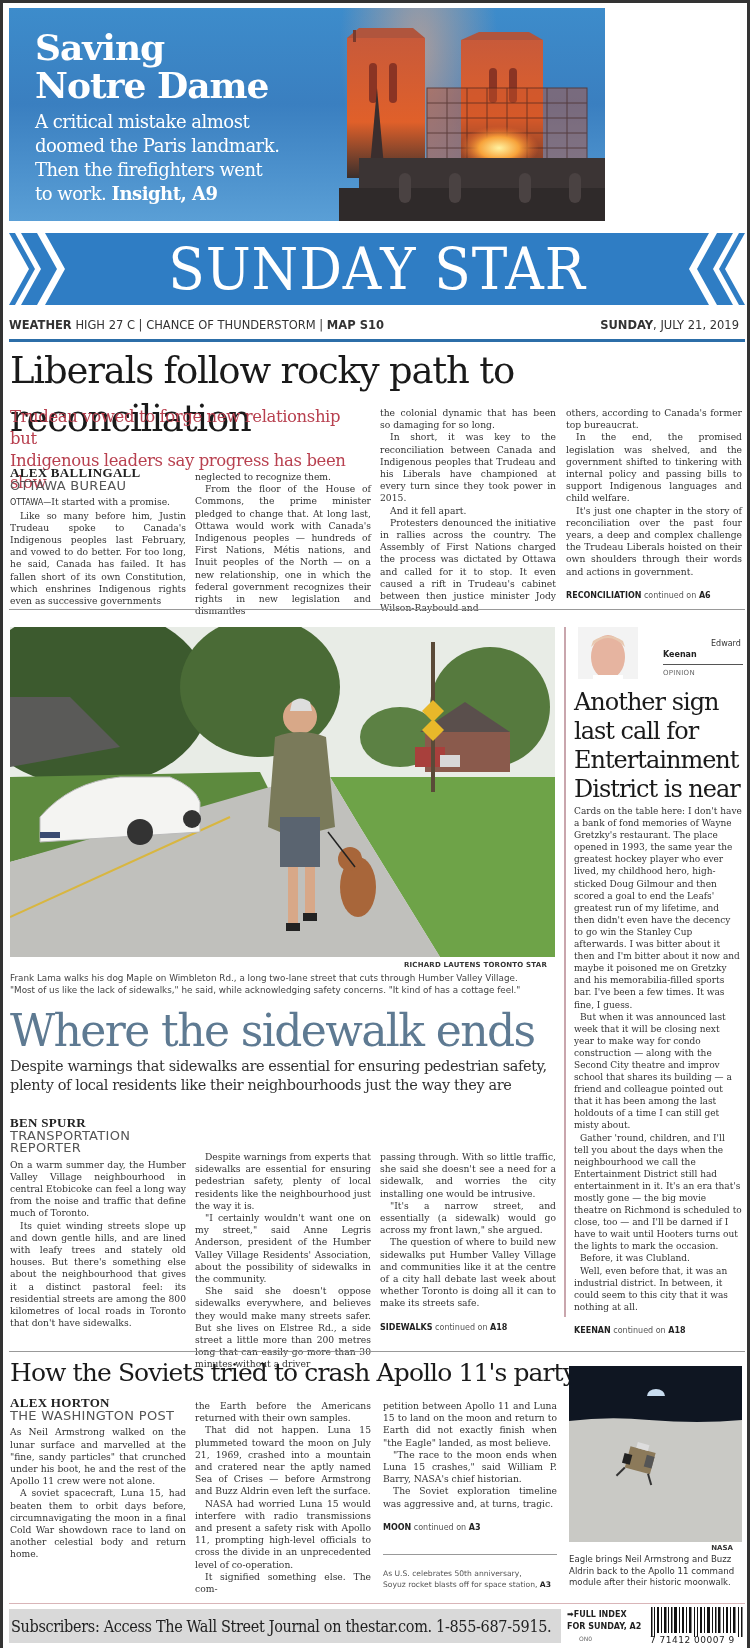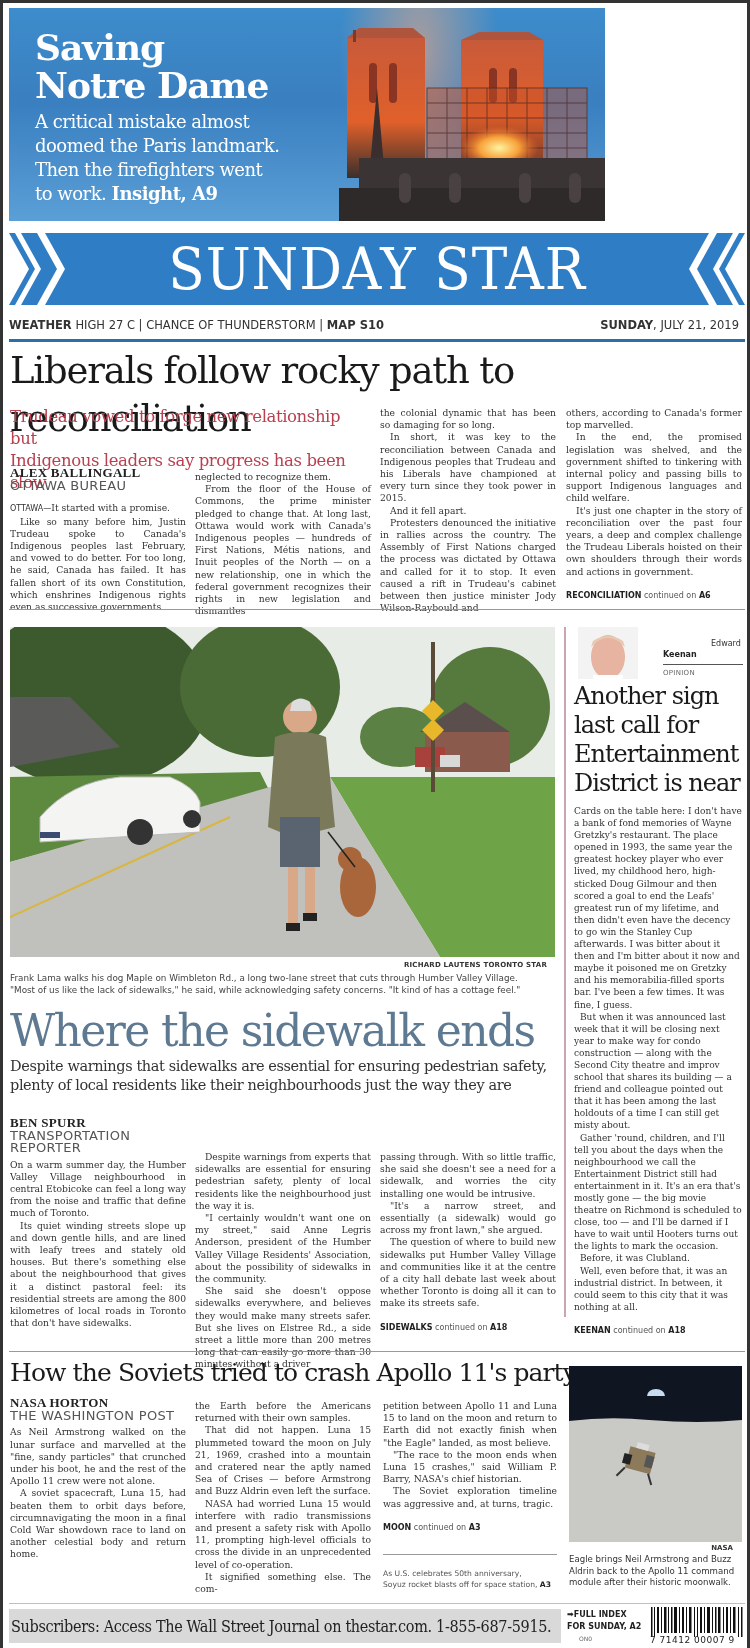--- a/index.html
+++ b/index.html
@@ -51,21 +51,21 @@
   .side-hed { position: absolute; left: 7px; top: 1003px; font-family: "DejaVu Serif", serif; font-size: 44px; line-height: 50px; color: #5e7a92; letter-spacing: -1.6px; }
   .side-dek { position: absolute; left: 7px; top: 1054px; width: 545px; font-family: "DejaVu Serif", serif; font-size: 14.5px; line-height: 19px; color: #333; letter-spacing: -0.4px; }
 
   
   .opinion { position: absolute; left: 561px; top: 624px; width: 178px; height: 690px; border-left: 2px solid #c9a6ad; }
   .op-photo { position: absolute; left: 12px; top: 0px; width: 60px; height: 52px; background: #f5f5f5; overflow: hidden; }
   .op-name1 { position: absolute; left: 97px; top: 12px; font-family: "DejaVu Sans", sans-serif; font-size: 8px; color: #333; margin-left: 48px; }
   .op-name2 { position: absolute; left: 97px; top: 23px; font-family: "DejaVu Sans", sans-serif; font-size: 8px; color: #222; font-weight: bold; }
   .op-rule { position: absolute; left: 97px; top: 37px; width: 80px; height: 1px; background: #555; }
   .op-label { position: absolute; left: 97px; top: 42px; font-family: "DejaVu Sans", sans-serif; font-size: 7px; color: #666; letter-spacing: 0.3px; }
-  .op-hed { position: absolute; left: 8px; top: 55px; width: 170px; font-family: "DejaVu Serif", serif; font-size: 24px; line-height: 29px; color: #1a1a1a; letter-spacing: -1px; }
+  .op-hed { position: absolute; left: 8px; top: 61px; width: 170px; font-family: "DejaVu Serif", serif; font-size: 24px; line-height: 29px; color: #1a1a1a; letter-spacing: -1px; }
   .op-body { position: absolute; left: 8px; top: 178px; width: 168px; font-family: "DejaVu Serif", serif; font-size: 9px; line-height: 12.1px; color: #333; }
   .op-body p { text-indent: 6px; }
   .op-body p.noindent { text-indent: 0; }
 
   
   .apollo-hed { position: absolute; left: 7px; top: 1354px; font-family: "DejaVu Serif", serif; font-size: 25px; line-height: 32px; color: #1a1a1a; letter-spacing: -0.9px; }
   .moon-photo { position: absolute; left: 566px; top: 1363px; width: 173px; height: 176px; overflow: hidden; background: #0e1520; }
   .moon-credit { position: absolute; right: 14px; top: 1541px; font-family: "DejaVu Sans", sans-serif; font-size: 7px; font-weight: bold; color: #333; }
   .moon-caption { position: absolute; left: 566px; top: 1551px; width: 175px; font-family: "DejaVu Sans", sans-serif; font-size: 8.6px; line-height: 11.5px; color: #333; }
   .teaser { position: absolute; left: 380px; top: 1565px; width: 175px; font-family: "DejaVu Sans", sans-serif; font-size: 7.6px; line-height: 11px; color: #555; }
@@ -181,35 +181,35 @@
 
   <div class="lead-hed">Liberals follow rocky path to reconciliation</div>
   <div class="lead-dek">
     <div>Trudeau vowed to forge new relationship but</div>
     <div>Indigenous leaders say progress has been slow</div>
   </div>
 
   <div class="col" style="left:7px; top:464px; width:176px;">
     <div class="byline">ALEX BALLINGALL</div>
     <div class="byline-sub">OTTAWA BUREAU</div>
-    <p class="noindent" style="margin-top:10px;"><span class="dateline">OTTAWA—</span><span>It started with a promise.</span></p>
+    <p class="noindent" style="margin-top:4px;"><span class="dateline">OTTAWA—</span><span>It started with a promise.</span></p>
     <p>Like so many before him, Justin Trudeau spoke to Canada's Indigenous peoples last February, and vowed to do better. For too long, he said, Canada has failed. It has fallen short of its own Constitution, which enshrines Indigenous rights even as successive governments</p>
   </div>
   <div class="col" style="left:192px; top:468px; width:176px;">
     <p class="noindent">neglected to recognize them.</p>
     <p>From the floor of the House of Commons, the prime minister pledged to change that. At long last, Ottawa would work with Canada's Indigenous peoples — hundreds of First Nations, Métis nations, and Inuit peoples of the North — on a new relationship, one in which the federal government recognizes their rights in new legislation and dismantles</p>
   </div>
   <div class="col" style="left:377px; top:404px; width:176px;">
     <p class="noindent">the colonial dynamic that has been so damaging for so long.</p>
     <p>In short, it was key to the reconciliation between Canada and Indigenous peoples that Trudeau and his Liberals have championed at every turn since they took power in 2015.</p>
     <p>And it fell apart.</p>
     <p>Protesters denounced the initiative in rallies across the country. The Assembly of First Nations charged the process was dictated by Ottawa and called for it to stop. It even caused a rift in Trudeau's cabinet between then justice minister Jody Wilson-Raybould and</p>
   </div>
   <div class="col" style="left:563px; top:404px; width:176px;">
-    <p class="noindent">others, according to Canada's former top marvelled.</p>
+    <p class="noindent">others, according to Canada's former top bureaucrat.</p>
     <p>In the end, the promised legislation was shelved, and the government shifted to tinkering with internal policy and passing bills to support Indigenous languages and child welfare.</p>
     <p>It's just one chapter in the story of reconciliation over the past four years, a deep and complex challenge the Trudeau Liberals hoisted on their own shoulders through their words and actions in government.</p>
     <p class="cont"><b>RECONCILIATION</b><span> continued on </span><b>A6</b></p>
   </div>
   <div class="hrule" style="left:6px; top:606px; width:736px;"></div>
 
   <div class="photo">
     <svg width="545" height="330" viewBox="0 0 545 330">
       <rect width="545" height="330" fill="#e8ece6"></rect>
 
@@ -304,21 +304,21 @@
       <p>Before, it was Clubland.</p>
       <p>Well, even before that, it was an industrial district. In between, it could seem to this city that it was nothing at all.</p>
       <p class="cont"><b>KEENAN</b><span> continued on </span><b>A18</b></p>
     </div>
   </div>
 
   <div class="hrule" style="left:6px; top:1348px; width:736px;"></div>
 
   <div class="apollo-hed">How the Soviets tried to crash Apollo 11's party</div>
   <div class="col" style="left:7px; top:1394px; width:176px;">
-    <div class="byline">NASA HORTON</div>
+    <div class="byline">ALEX HORTON</div>
     <div class="byline-sub">THE WASHINGTON POST</div>
     <p class="noindent" style="margin-top:4px;">As Neil Armstrong walked on the lunar surface and marvelled at the "fine, sandy particles" that crunched under his boot, he and the rest of the Apollo 11 crew were not alone.</p>
     <p>A soviet spacecraft, Luna 15, had beaten them to orbit days before, circumnavigating the moon in a final Cold War showdown race to land on another celestial body and return home.</p>
   </div>
   <div class="col" style="left:192px; top:1397px; width:176px;">
     <p class="noindent">the Earth before the Americans returned with their own samples.</p>
     <p>That did not happen. Luna 15 plummeted toward the moon on July 21, 1969, crashed into a mountain and cratered near the aptly named Sea of Crises — before Armstrong and Buzz Aldrin even left the surface.</p>
     <p>NASA had worried Luna 15 would interfere with radio transmissions and present a safety risk with Apollo 11, prompting high-level officials to cross the divide in an unprecedented level of co-operation.</p>
     <p>It signified something else. The com-</p>
   </div>

